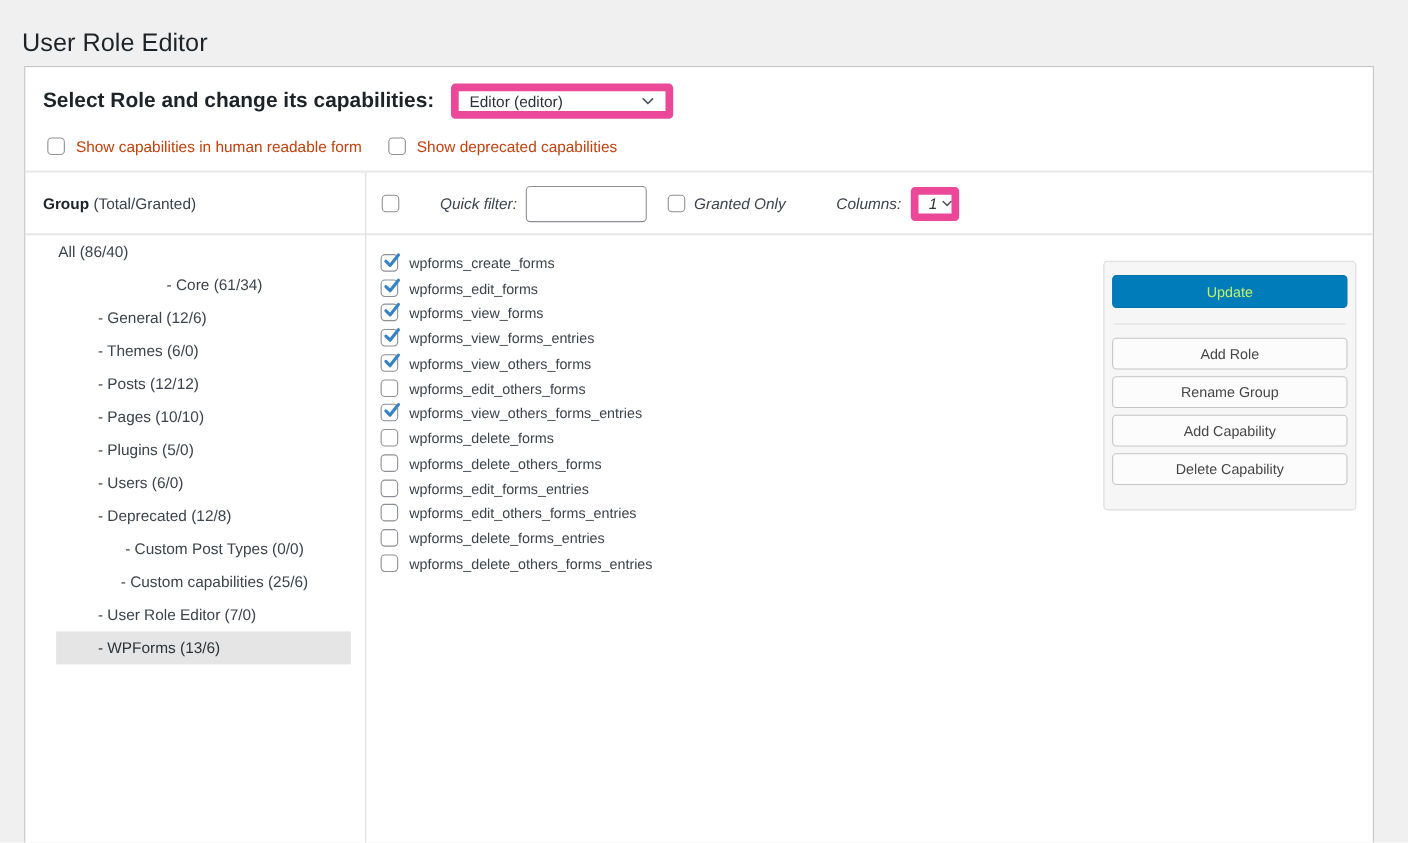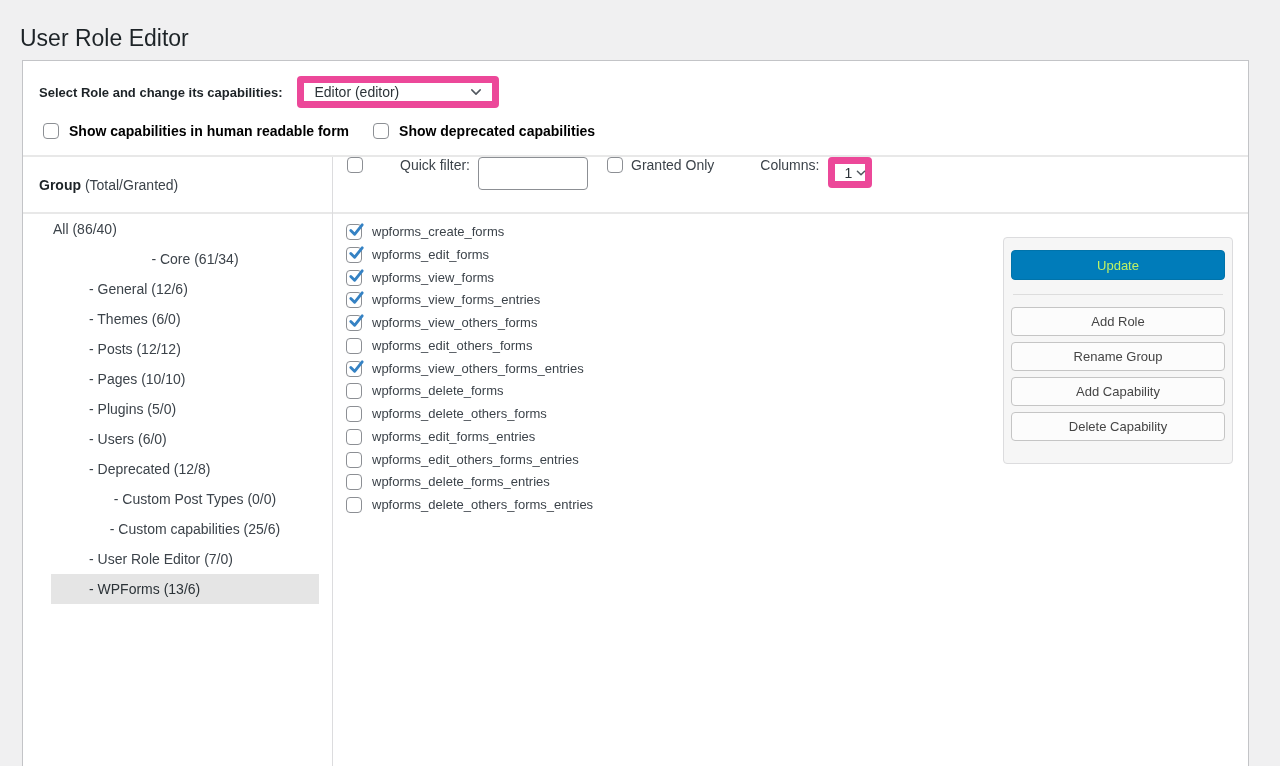--- a/index.html
+++ b/index.html
@@ -13,47 +13,47 @@
   .page-title {
     position:absolute; left:20px; top:24px; margin:0;
     font-size:23px; font-weight:400; color:#1d2327; line-height:1.3;
   }
   .main-box {
     position:absolute; left:22px; top:60px; width:1227px; height:740px;
     background:#fff; border:1px solid #c3c4c7;
   }
   
   .role-row { position:absolute; left:16px; top:14px; height:34px; display:flex; align-items:center; }
-  .role-label { font-size:13px; font-weight:700; color:#1d2327; }
+  .role-label { font-size:19px; font-weight:700; color:#1d2327; }
   .select-box {
     height:32px; border:7px solid #ec4899; border-radius:4px; background:#fff;
     display:flex; align-items:center; justify-content:space-between;
     padding:0 9px 0 10px; font-size:14px; color:#2c3338; cursor:pointer;
   }
   .role-select { margin-left:15px; width:202px; }
   .chevron-icon { flex:none; margin-left:8px; }
   
   .wp-checkbox {
     position:relative; width:16px; height:16px; flex:none;
     border:1px solid #8c8f94; border-radius:4px; background:#fff; cursor:pointer;
   }
   .wp-checkbox .check { display:none; }
   .wp-checkbox.checked .check { display:block; position:absolute; left:0px; top:-4px; }
   
-  .checks-row { position:absolute; left:20px; top:62px; height:20px; display:flex; font-size:14px; color:#000000;font-weight:bold; }
+  .checks-row { position:absolute; left:20px; top:62px; height:20px; display:flex; align-items:center; font-size:14px; color:#c2410c; }
   .checks-row .opt-label { margin-left:10px; }
   .checks-row .second { margin-left:24px; }
   
   .divider-h1 { position:absolute; left:0; right:0; top:94px; height:0; border-top:2px solid #e8e8e8; }
   .divider-h2 { position:absolute; left:0; right:0; top:151px; height:0; border-top:2px solid #e8e8e8; }
   .divider-v  { position:absolute; left:309px; top:96px; bottom:0; width:1px; background:#dcdcde; }
   
   .group-header { position:absolute; left:16px; top:96px; height:55px; display:flex; align-items:center; font-size:14px; color:#3c434a; }
   .group-header b { color:#1d2327; }
-  .filter-bar { position:absolute; left:310px; right:0; top:96px; height:56px; display:flex; font-size:14px; }
+  .filter-bar { position:absolute; left:310px; right:0; top:96px; height:56px; display:flex; align-items:center; font-size:14px;font-style:italic; }
   .filter-bar .select-all-cb { margin-left:14px; }
   .filter-bar .qf-label { margin-left:37px; }
   .quick-filter-input {
     margin-left:8px; width:110px; height:33px; border:1px solid #8c8f94; border-radius:4px;
     background:#fff; padding:0 8px; font:inherit; color:#2c3338; outline:none;
   }
   .filter-bar .granted-cb { margin-left:19px; }
   .filter-bar .granted-label { margin-left:8px; }
   .filter-bar .col-label { margin-left:46px; }
   .columns-select { margin-left:9px; width:44px; height:31px; padding:0 6px 0 9px; }
@@ -63,21 +63,21 @@
   .tree-row {
     height:30px; line-height:30px; margin:0 13px 0 28px; font-size:14px;
     color:#3c434a; cursor:pointer; white-space:nowrap; overflow:hidden;
   }
   .tree-row.indent-0 { padding-left:2px; }
   .tree-row.indent-1 { padding-left:20px;text-align:center; }
   .tree-row.indent-2 { padding-left:38px; }
   .tree-row.selected { background:#e5e5e5; color:#2c3338; }
   
   .caps-list { position:absolute; left:310px; top:153px; width:660px; padding:10px 0 0 13px; }
-  .cap-row { display:flex; align-items:flex-start; height:22.75px; }
+  .cap-row { display:flex; align-items:flex-end; height:22.75px; }
   .cap-label { margin-left:10px; font-size:13px; color:#3c434a; cursor:default; }
   
   .actions-panel {
     position:absolute; left:980px; top:176px; width:230px; height:227px;
     background:#f6f6f6; border:1px solid #dcdcde; border-radius:4px;
     padding:12px 7px;
   }
   .btn {
     display:block; width:100%; font-family:inherit; cursor:pointer;
     border-radius:4px; font-size:13px;

